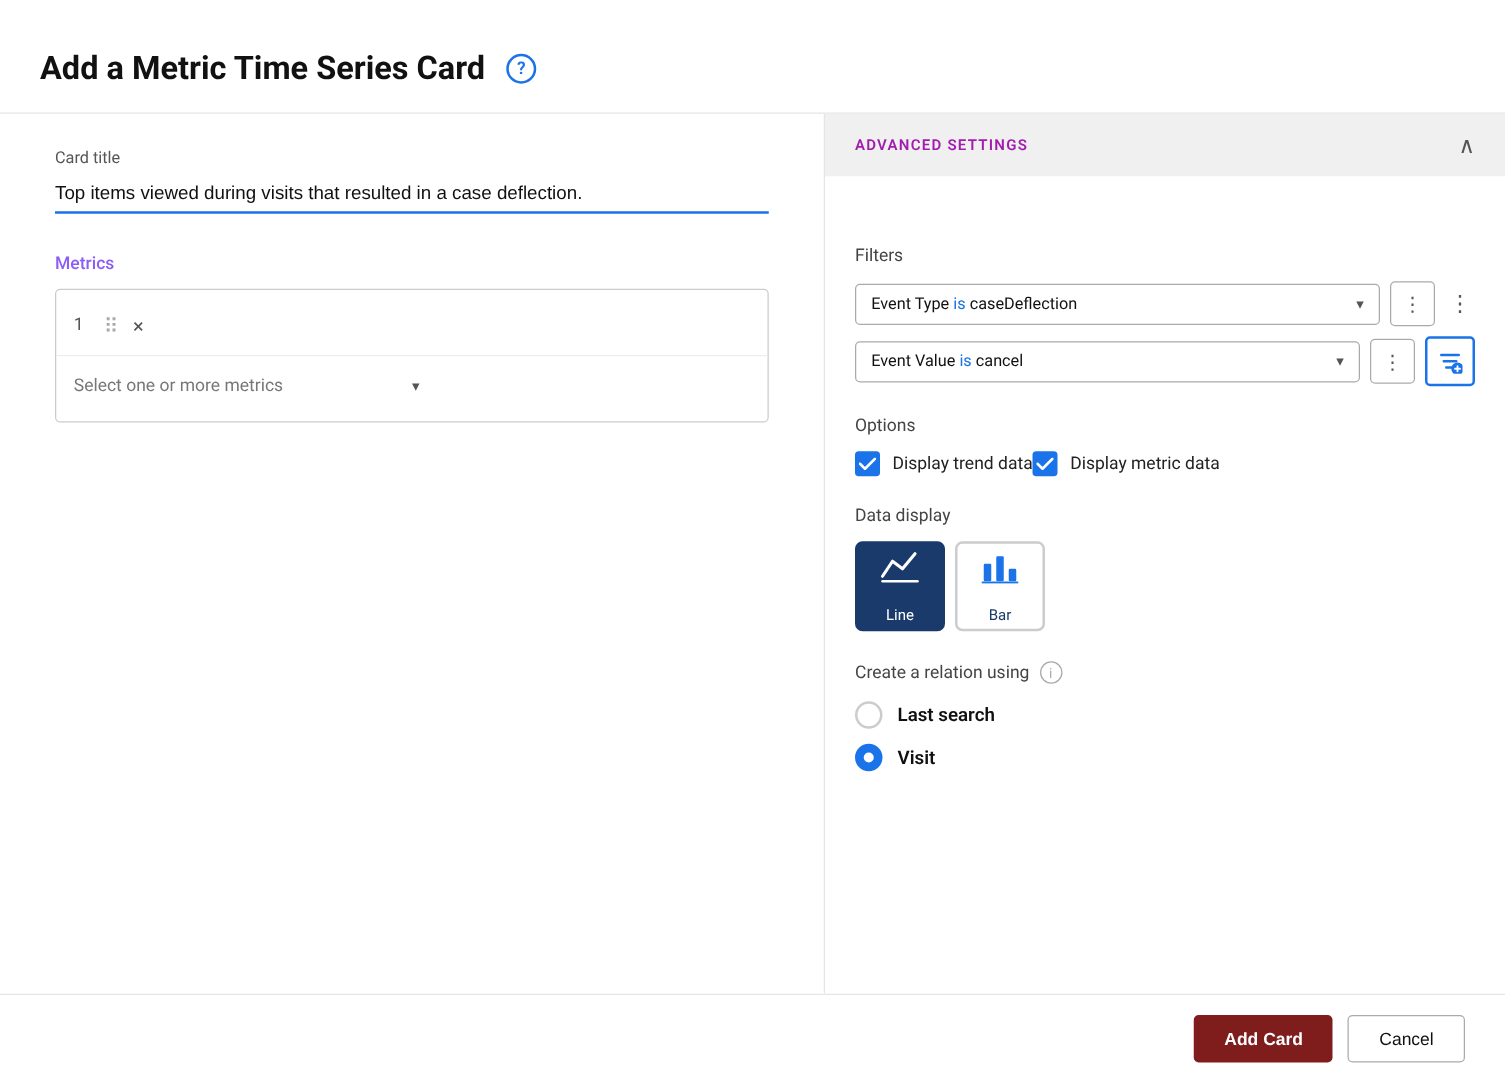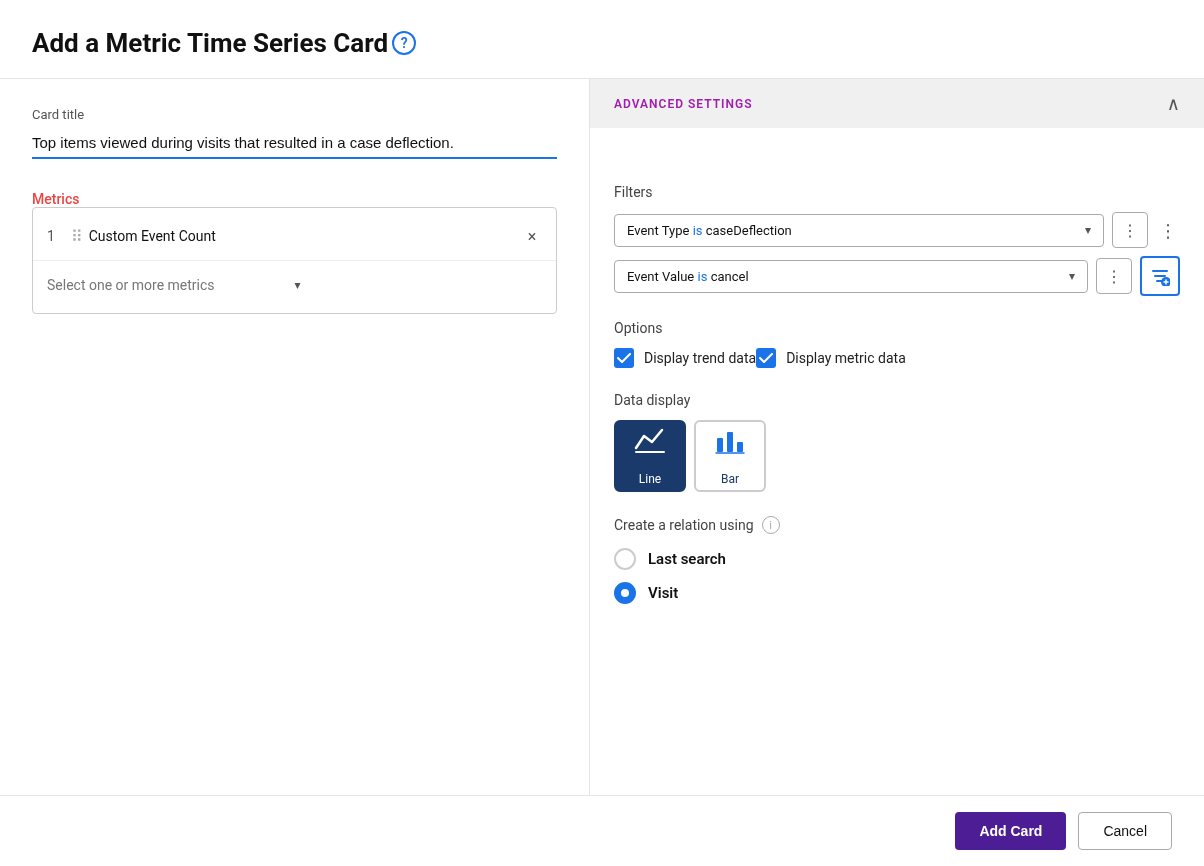--- a/index.html
+++ b/index.html
@@ -8,25 +8,25 @@
       background: #fff;
       color: #1a1a1a;
       width: 1204px;
       height: 866px;
       overflow: hidden;
       display: flex;
       flex-direction: column;
     }
 
     .modal-header {
-      padding: 28px 32px 20px;
+      padding: 40px 32px 20px;
       border-bottom: 1px solid #e5e5e5;
       display: flex;
       align-items: center;
-      gap: 4px;
+      gap: 17px;
     }
 
     .modal-title {
       font-size: 26px;
       font-weight: 700;
       color: #111;
     }
 
     .help-icon {
       width: 24px;
@@ -44,22 +44,22 @@
     }
 
     .modal-body {
       display: flex;
       flex: 1;
       overflow: hidden;
     }
 
     
     .left-panel {
-      width: 590px;
-      padding: 28px 32px;
+      width: 660px;
+      padding: 28px 44px;
       border-right: 1px solid #e5e5e5;
       flex-shrink: 0;
     }
 
     .field-label {
       font-size: 13px;
       color: #555;
       margin-bottom: 8px;
       font-weight: 400;
     }
@@ -71,21 +71,22 @@
       font-size: 15px;
       color: #111;
       padding: 4px 0 6px;
       outline: none;
       background: transparent;
       margin-bottom: 32px;
     }
 
     .metrics-label {
       font-size: 14px;
-      color: #ef4444;
+      color: #8b5cf6;
+      margin-bottom: 12px;
       font-weight: 500;
     }
 
     .metrics-container {
       border: 1px solid #ccc;
       border-radius: 4px;
       padding: 8px 0;
     }
 
     .metric-item {
@@ -395,21 +396,21 @@
     .modal-footer {
       padding: 16px 32px;
       border-top: 1px solid #e5e5e5;
       display: flex;
       justify-content: flex-end;
       gap: 12px;
       background: #fff;
     }
 
     .btn-primary {
-      background: #4c1d95;
+      background: #7f1d1d;
       color: white;
       border: none;
       padding: 10px 24px;
       border-radius: 4px;
       font-size: 14px;
       font-weight: 600;
       cursor: pointer;
     }
 
     .btn-secondary {
@@ -447,21 +448,20 @@
   <div class="left-panel">
     <div class="field-label">Card title</div>
     <input class="card-title-input" type="text" value="Top items viewed during visits that resulted in a case deflection." style="">
 
     <div class="metrics-label">Metrics</div>
 
     <div class="metrics-container">
       <div class="metric-item">
         <span class="metric-number">1</span>
         <span class="drag-handle">⠿</span>
-        <span class="metric-name">Custom Event Count</span>
         <span class="metric-remove">×</span>
       </div>
 
       <div class="metrics-divider"></div>
 
       <div class="select-metrics">
         <span>Select one or more metrics</span>
         <span class="chevron">▾</span>
       </div>
     </div>

